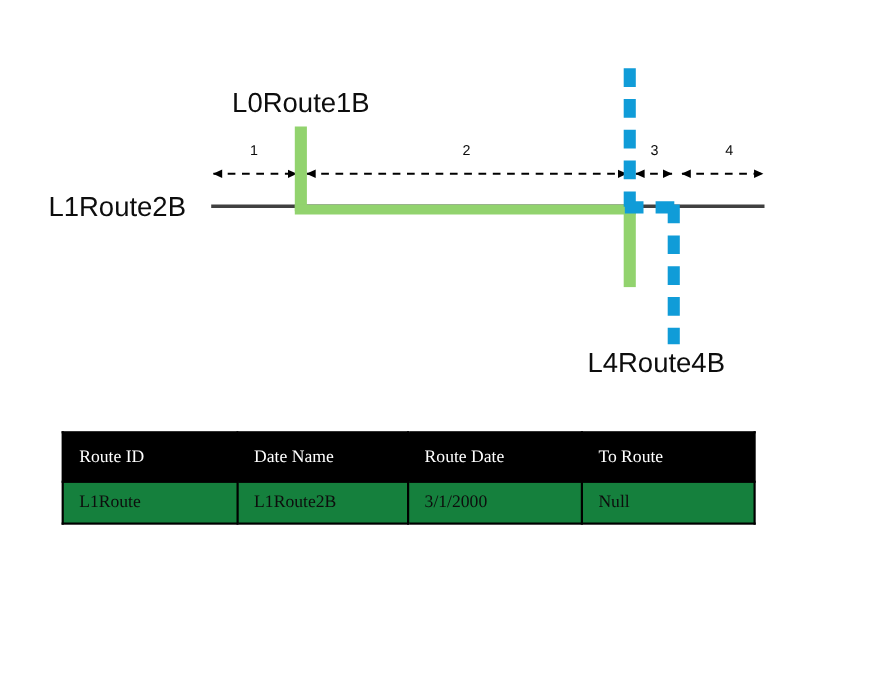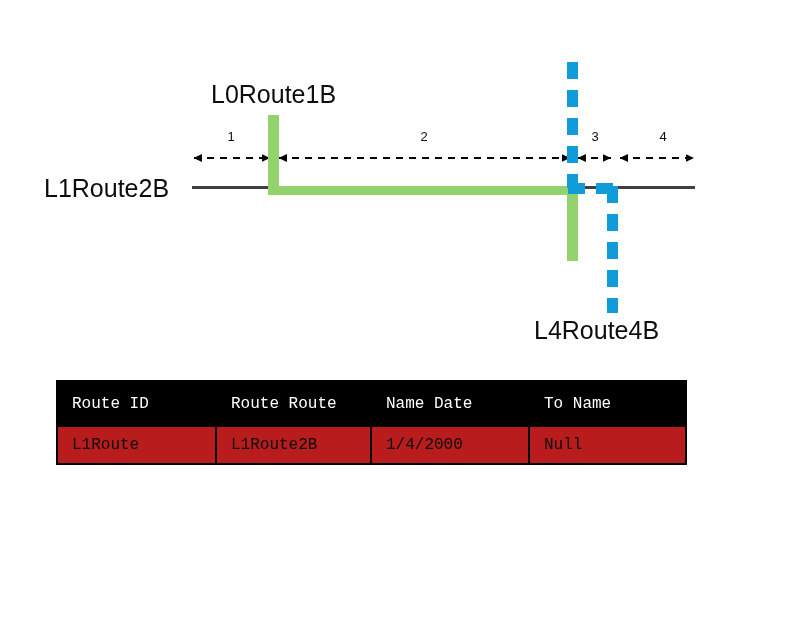--- a/index.html
+++ b/index.html
@@ -46,44 +46,44 @@
     line-height: 1;
     color: #0d0d0d;
     text-align: center;
     font-family: "Liberation Sans", sans-serif;
   }
 
   
   #route-table {
     position: absolute;
     left: 56px;
-    top: 380px;
+    top: 392px;
     width: 629px;
     border-collapse: collapse;
     table-layout: fixed;
-    font-family: Liberation Mono, monospace;
+    font-family: Liberation Serif, serif;
   }
   #route-table th,
   #route-table td {
     border: 2px solid #000000;
     font-size: 16px;
     font-weight: normal;
     text-align: left;
     padding: 0 0 0 14px;
     height: 36px;
     vertical-align: middle;
   }
   #route-table thead th {
     background: #000000;
     color: #ffffff;
     border-color: #000000;
     height: 43px;
   }
   #route-table tbody td {
-    background: #b91c1c;
+    background: #15803d;
     color: #0d0d0d;
   }
   #route-table col.c1 { width: 159px; }
   #route-table col.c2 { width: 155px; }
   #route-table col.c3 { width: 158px; }
   #route-table col.c4 { width: 157px; }
 </style>
 </head>
 <body>
 
@@ -140,26 +140,26 @@
 <table id="route-table">
   <colgroup>
     <col class="c1">
       <col class="c2">
       <col class="c3">
       <col class="c4">
   </colgroup>
   <thead>
     <tr>
       <th>Route ID</th>
-      <th>Route Route</th>
-      <th>Name Date</th>
-      <th>To Name</th>
+      <th>Date Name</th>
+      <th>Route Date</th>
+      <th>To Route</th>
     </tr>
   </thead>
   <tbody>
     <tr>
       <td>L1Route</td>
       <td>L1Route2B</td>
-      <td>1/4/2000</td>
+      <td>3/1/2000</td>
       <td>Null</td>
     </tr>
   </tbody>
 </table>
 
 </body></html>

